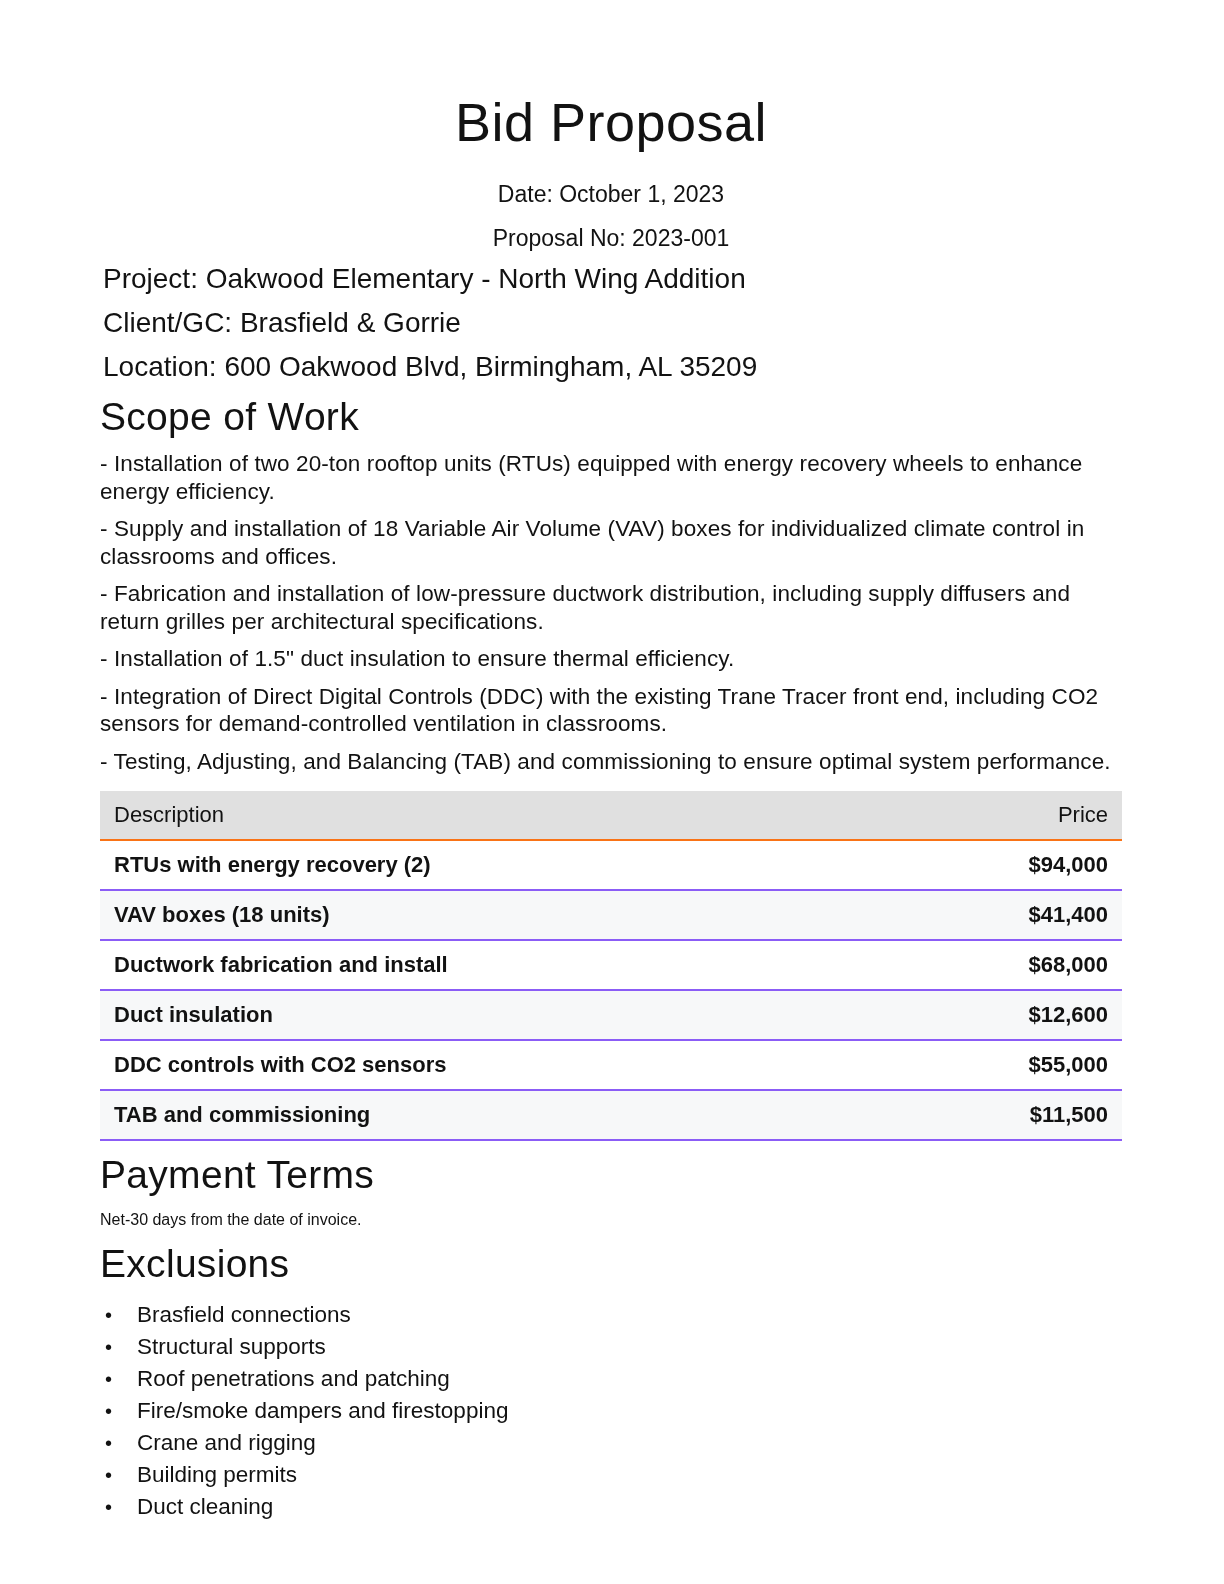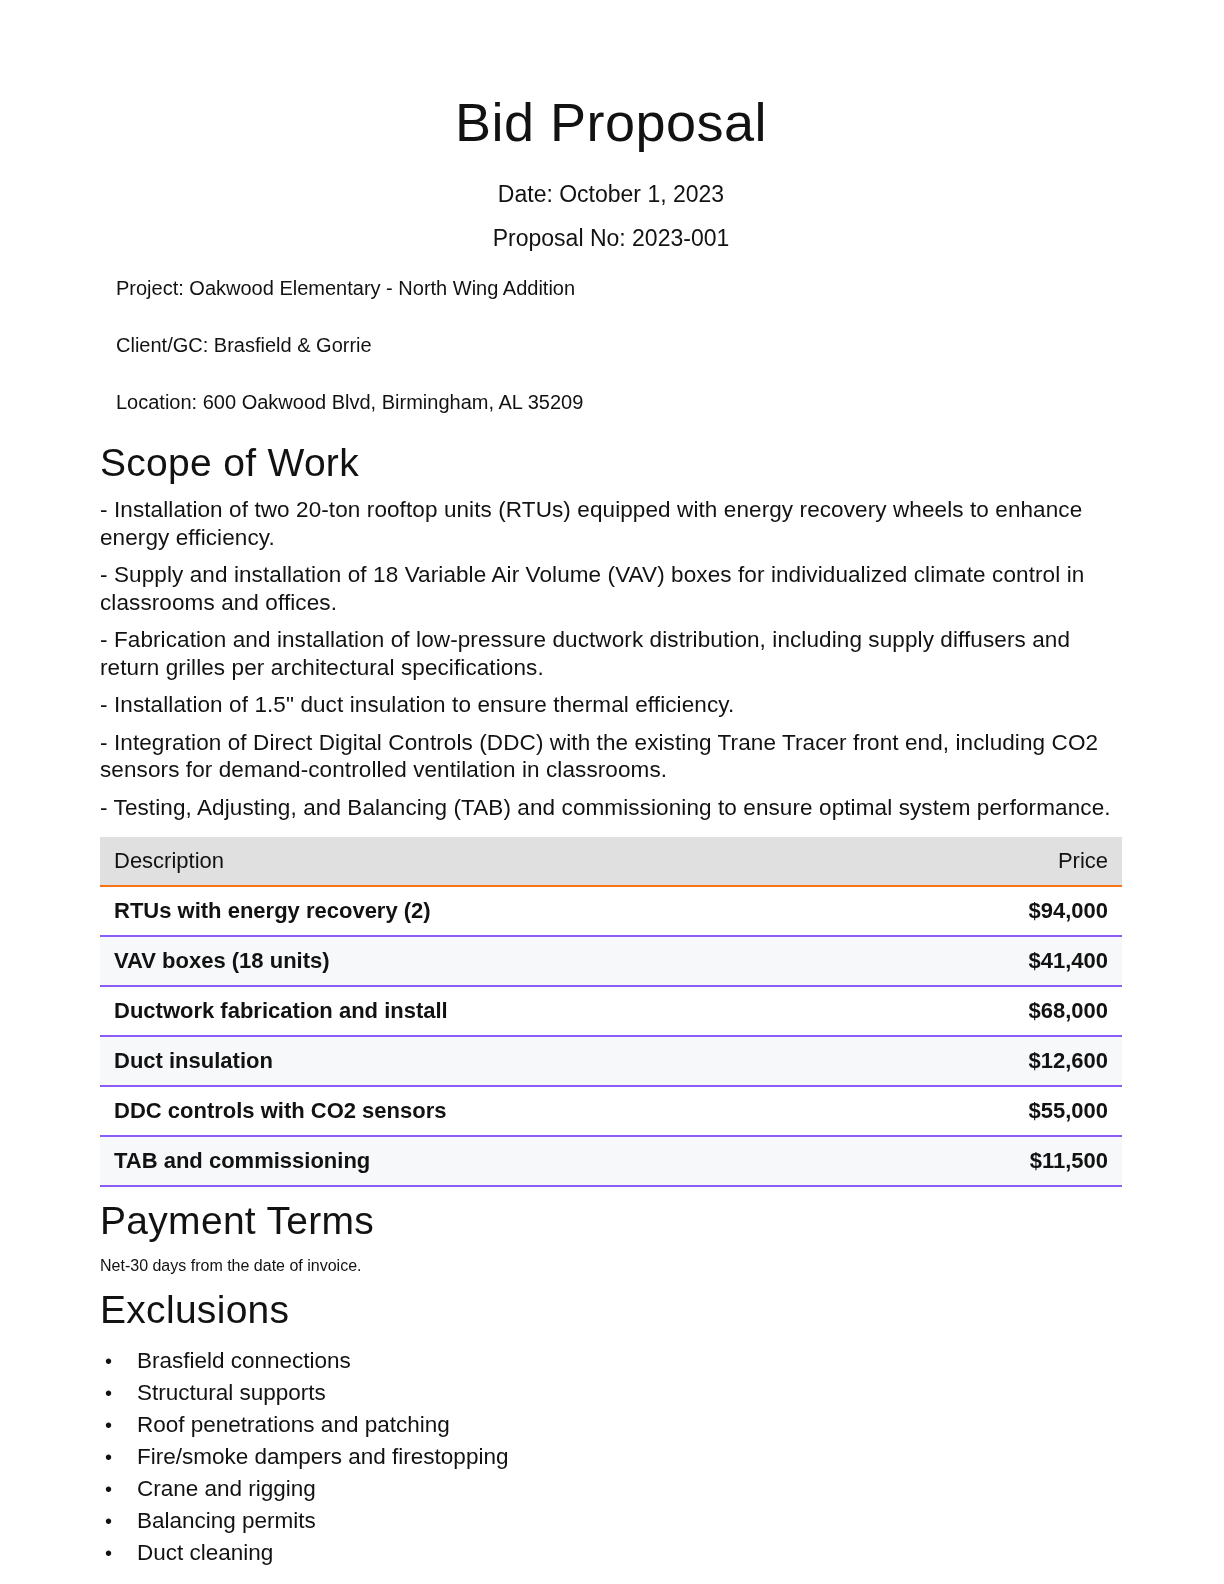--- a/index.html
+++ b/index.html
@@ -26,23 +26,23 @@
     margin: 0 0 28px 0;
   }
   p.meta-center {
     font-size: 23px;
     line-height: 28px;
     text-align: center;
     margin: 0 0 16px 0;
   }
   p.meta-center.proposal-no { margin: 0 0 6px 0; }
   p.meta-line {
-    font-size: 20px;
+    font-size: 28px;
     line-height: 41px;
-    margin: 16px;
+    margin: 3px;
   }
   h2.section-heading {
     font-size: 39px;
     line-height: 47px;
     font-weight: 400;
     letter-spacing: 0.3px;
     margin: 6px 0 8px 0;
   }
   .scope p.scope-item {
     font-size: 22.5px;
@@ -158,17 +158,17 @@
   <h2 class="section-heading">Payment Terms</h2>
   <p class="body-text">Net-30 days from the date of invoice.</p>
 
   <h2 class="section-heading">Exclusions</h2>
   <ul class="exclusions-list">
     <li>Brasfield connections</li>
     <li>Structural supports</li>
     <li>Roof penetrations and patching</li>
     <li>Fire/smoke dampers and firestopping</li>
     <li>Crane and rigging</li>
-    <li>Balancing permits</li>
+    <li>Building permits</li>
     <li>Duct cleaning</li>
   </ul>
 
 </div>
 
 </body></html>

